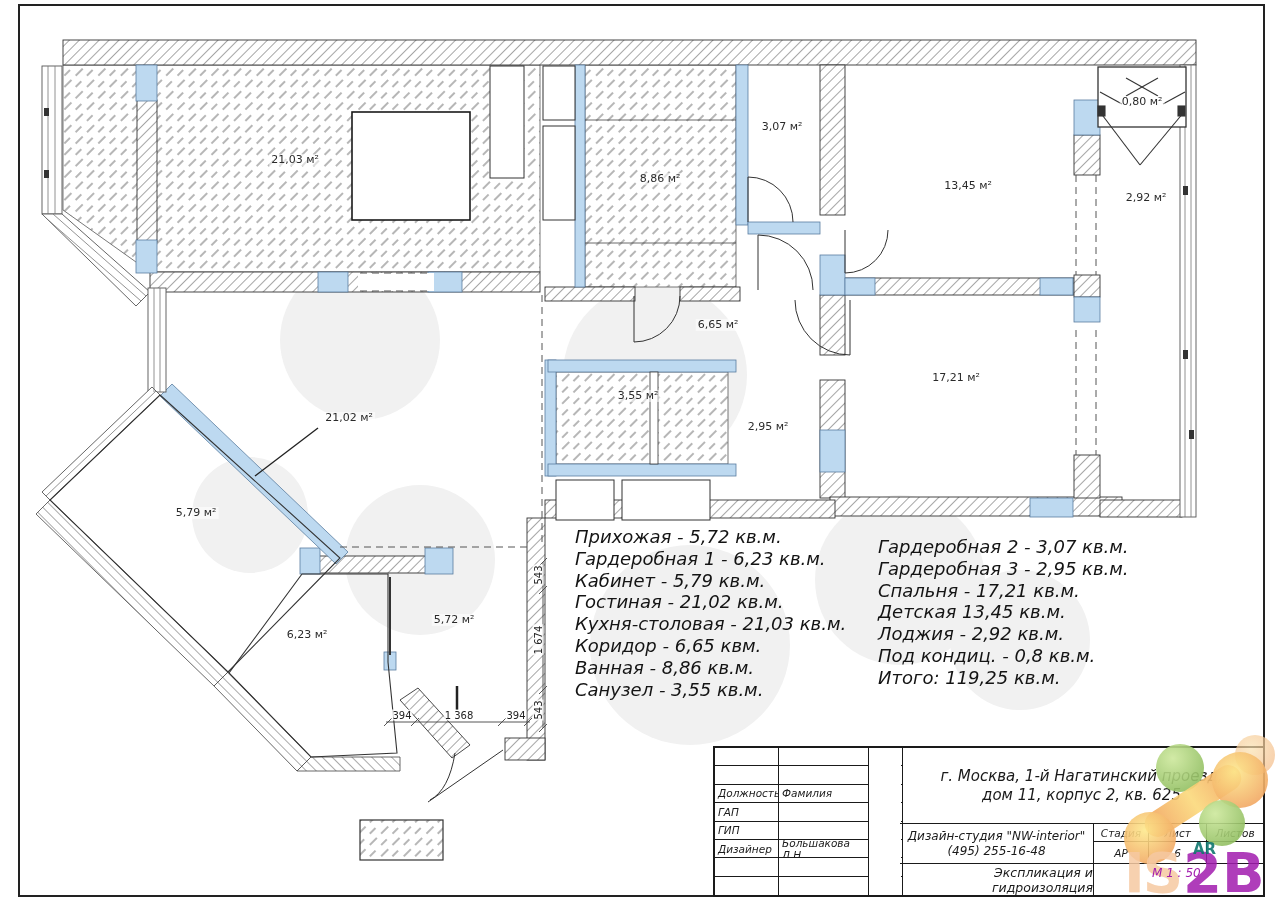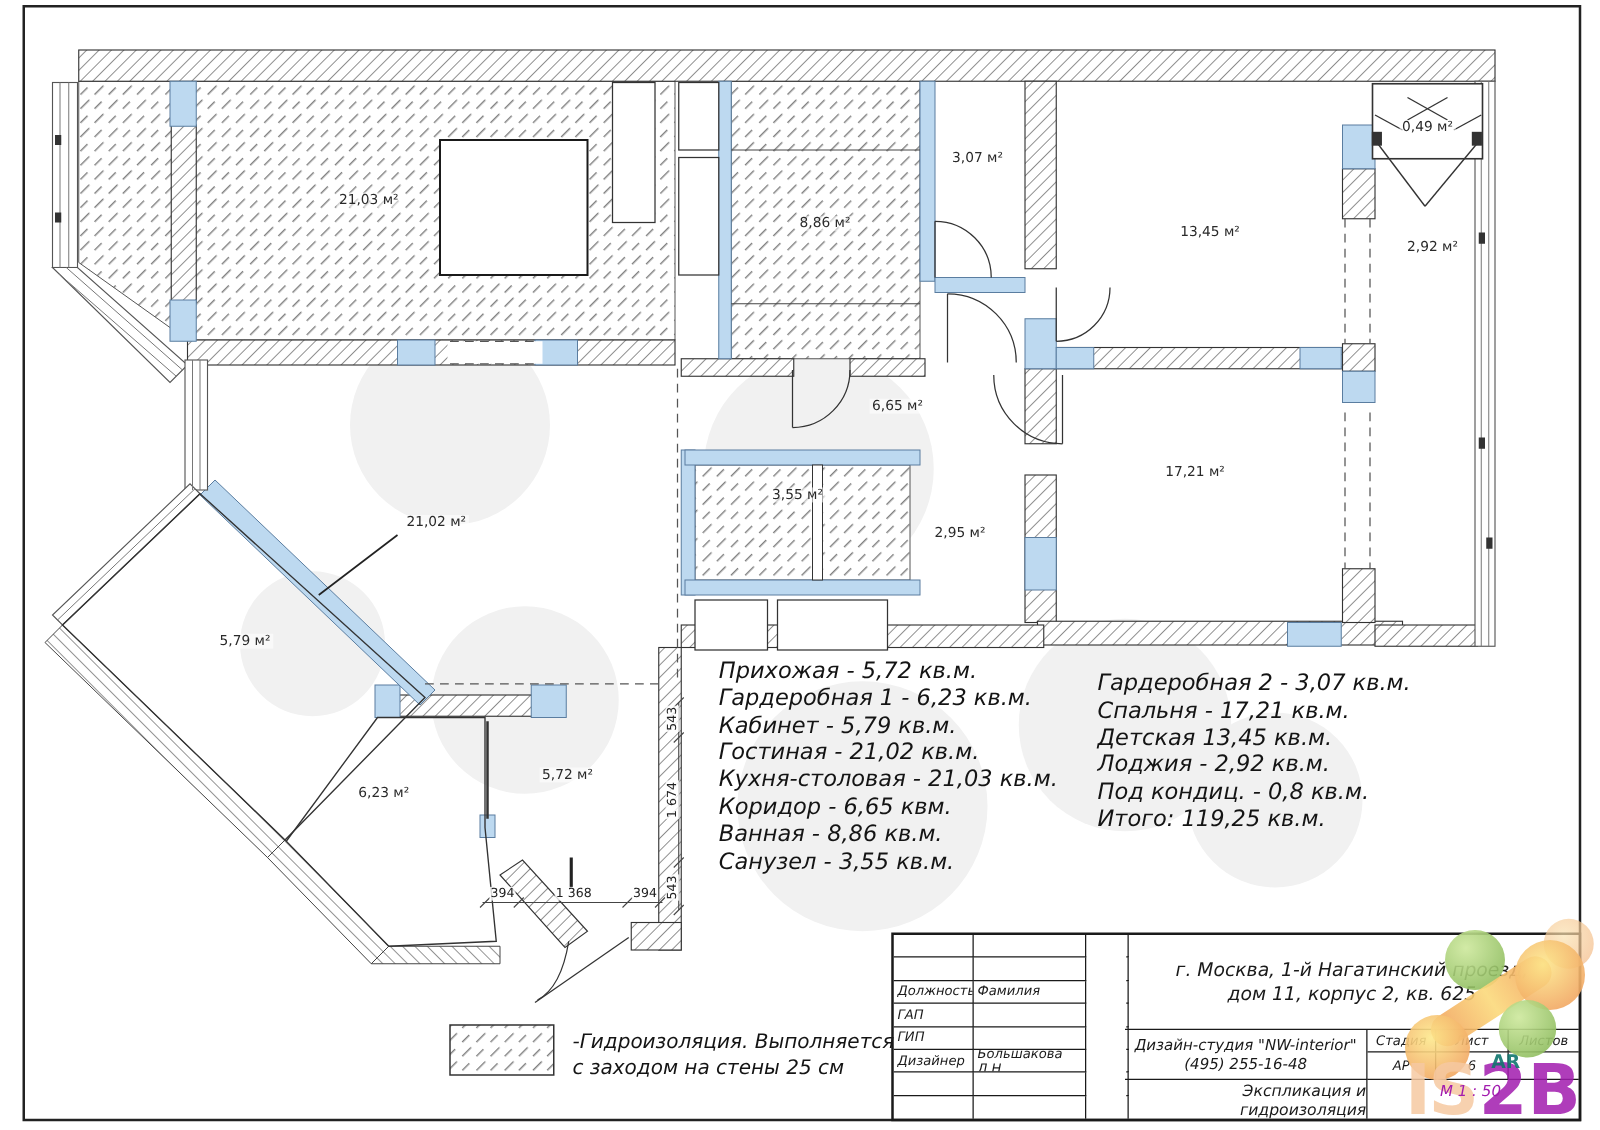--- a/index.html
+++ b/index.html
@@ -257,21 +257,21 @@
         <line x1="539" y1="594" x2="547" y2="586"></line>
       <line x1="539" y1="694" x2="547" y2="686"></line>
         <line x1="539" y1="732" x2="547" y2="724"></line>
     </g>
   </svg>
 
   <div class="rl" style="left:295px;top:160px">21,03 м²</div>
   <div class="rl" style="left:660px;top:179px">8,86 м²</div>
   <div class="rl" style="left:782px;top:127px">3,07 м²</div>
   <div class="rl" style="left:968px;top:186px">13,45 м²</div>
-  <div class="rl" style="left:1142px;top:102px">0,49 м²</div>
+  <div class="rl" style="left:1142px;top:102px">0,80 м²</div>
   <div class="rl" style="left:1146px;top:198px">2,92 м²</div>
   <div class="rl" style="left:718px;top:325px">6,65 м²</div>
   <div class="rl" style="left:638px;top:396px">3,55 м²</div>
   <div class="rl" style="left:768px;top:427px">2,95 м²</div>
   <div class="rl" style="left:956px;top:378px">17,21 м²</div>
   <div class="rl" style="left:349px;top:418px">21,02 м²</div>
   <div class="rl" style="left:196px;top:513px">5,79 м²</div>
   <div class="rl" style="left:307px;top:635px">6,23 м²</div>
   <div class="rl" style="left:454px;top:620px">5,72 м²</div>
 
@@ -287,31 +287,28 @@
     <div>Гардеробная 1 - 6,23 кв.м.</div>
     <div>Кабинет - 5,79 кв.м.</div>
     <div>Гостиная - 21,02 кв.м.</div>
     <div>Кухня-столовая - 21,03 кв.м.</div>
     <div>Коридор - 6,65 квм.</div>
     <div>Ванная - 8,86 кв.м.</div>
     <div>Санузел - 3,55 кв.м.</div>
   </div>
   <div class="expl expl-right">
     <div>Гардеробная 2 - 3,07 кв.м.</div>
+    <div>Гардеробная 3 - 2,95 кв.м.</div>
     <div>Спальня - 17,21 кв.м.</div>
     <div>Детская 13,45 кв.м.</div>
     <div>Лоджия - 2,92 кв.м.</div>
     <div>Под кондиц. - 0,8 кв.м.</div>
     <div>Итого: 119,25 кв.м.</div>
   </div>
 
-  <div class="legend-text">
-    <div>-Гидроизоляция. Выполняется</div>
-    <div>с заходом на стены 25 см</div>
-  </div>
 
   <div class="tb">
     <div class="tb-left">
       <div class="tc"></div>
         <div class="tc"></div>
         <div class="tc small"></div>
       <div class="tc"></div>
         <div class="tc"></div>
         <div class="tc small"></div>
       <div class="tc">Должность</div>

